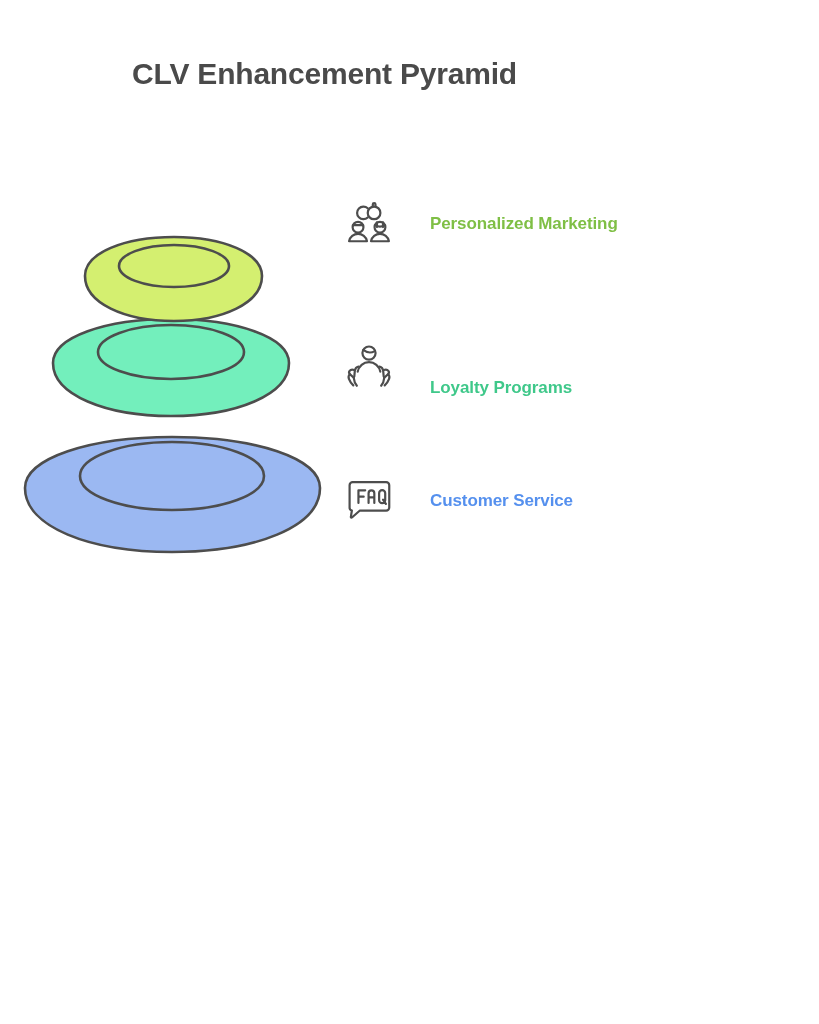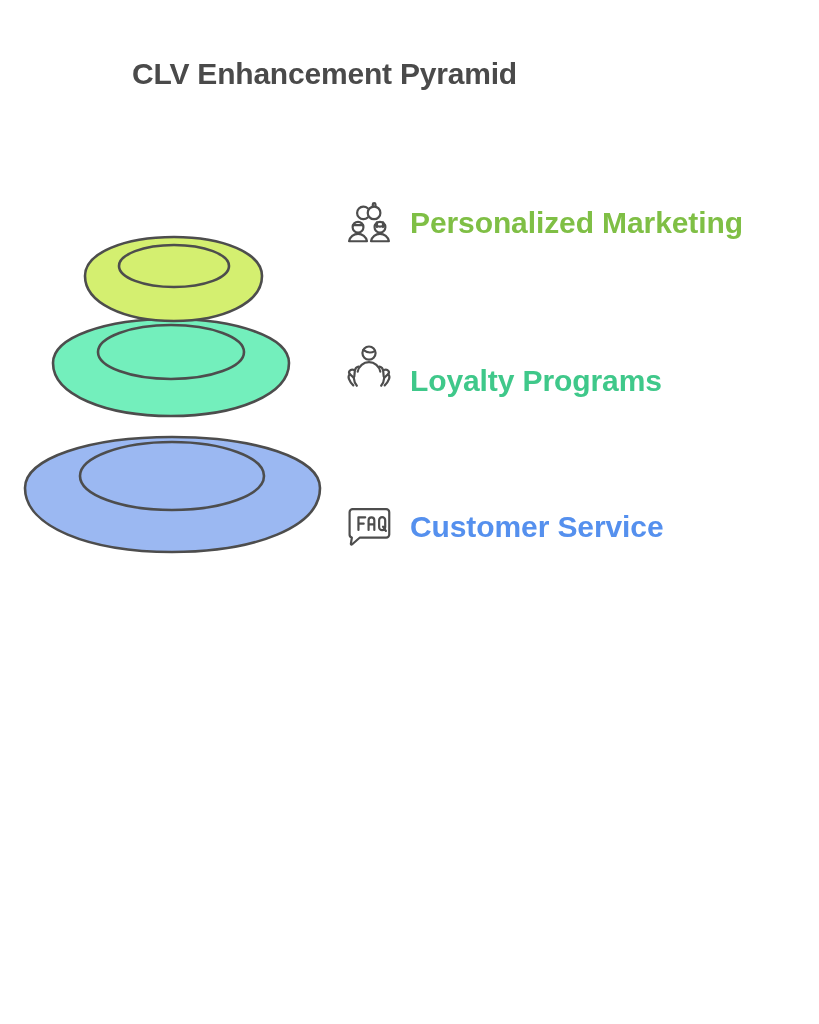--- a/index.html
+++ b/index.html
@@ -65,38 +65,38 @@
   .legend-row {
     position: absolute;
     left: 0;
     height: 60px;
     display: flex;
     align-items: center;
     gap: 0px;
   }
   .legend-row.r0 { top: 8px; }
   .legend-row.r1 { top: 151px; align-items: flex-end; }
-  .legend-row.r2 { top: 312px; }
+  .legend-row.r2 { top: 285px; }
 
   .legend-icon {
     width: 58px;
     height: 58px;
     flex: 0 0 58px;
     display: flex;
     align-items: center;
     justify-content: center;
   }
   .legend-icon svg {
     display: block;
     width: 54px;
     height: 54px;
   }
   .legend-label {
-    margin-left: 12px;
-    font-size: 30px;
+    margin-left: 32px;
+    font-size: 17px;
     font-weight: bold;
     letter-spacing: -0.1px;
     white-space: nowrap;
     line-height: 1;
   }
 </style>
 </head>
 <body>
 
 <div id="canvas">

